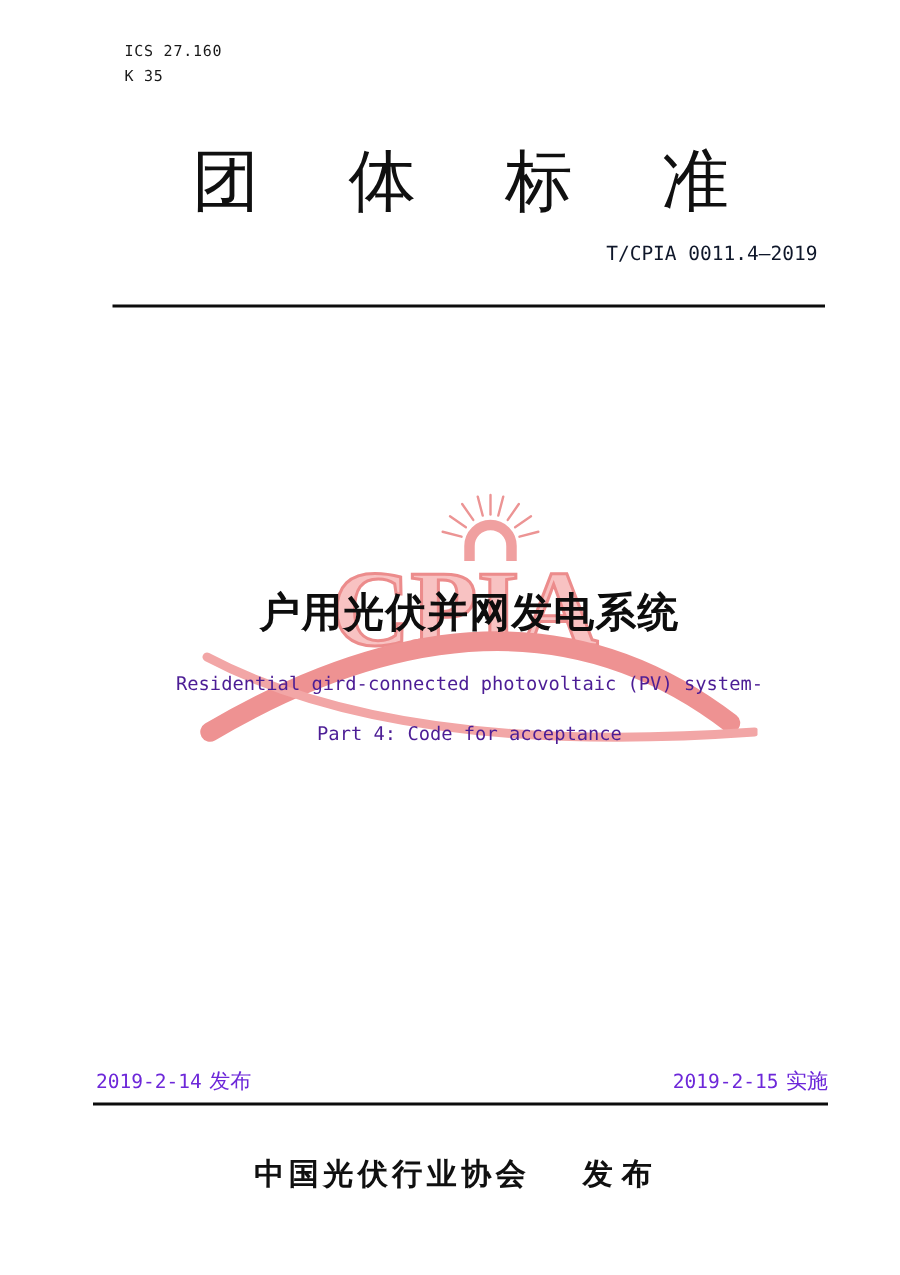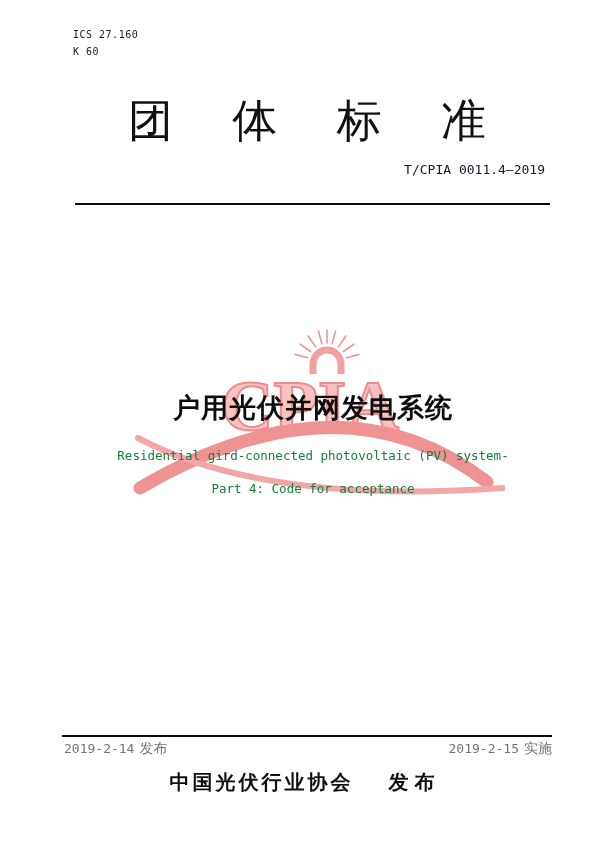--- a/index.html
+++ b/index.html
@@ -8,21 +8,21 @@
     width: 600px;
     height: 850px;
     background: #ffffff;
     overflow: hidden;
     font-family: "Liberation Sans", sans-serif;
     color: #141414;
   }
   .abs { position: absolute; }
 
   .ics-block {
-    left: 73px; top: 26px;
+    left: 83px; top: 26px;
     font-family: "DejaVu Sans Mono", monospace;
     font-size: 10px; line-height: 17px;
     color: #1a1a1a;
     letter-spacing: 0.5px;
   }
 
   .doc-type-row {
     left: 128px; top: 94px; width: 358px;
     display: flex; justify-content: space-between;
     font-family: "Liberation Serif", serif;
@@ -50,31 +50,31 @@
     font-size: 27px; line-height: 30px;
     color: #0d0d0d;
     letter-spacing: 1px;
     margin-top: 44px;
   }
   .cn-title-1 { top: 349px; }
   .cn-title-2 { top: 400px; }
   .en-title {
     font-family: "DejaVu Sans Mono", monospace;
     font-size: 12.5px;
-    color: #15803d;
+    color: #4c1d95;
   }
   .en-title-1 { top: 448px; }
   .en-title-2 { top: 481px; }
 
   .dates-row {
-    left: 64px; top: 740px; width: 488px;
+    left: 64px; top: 712px; width: 488px;
     display: flex; justify-content: space-between;
     font-family: "DejaVu Sans Mono", monospace;
     font-size: 13px;
-    color: #737373;
+    color: #6d28d9;
   }
   .date-item { white-space: nowrap; }
   .date-label {
     margin-left: 5px;
     font-family: "Liberation Sans", sans-serif;
     font-size: 14px;
   }
 
   .publisher-row {
     left: 0; top: 769px; width: 610px;
@@ -87,21 +87,21 @@
   .publisher-name { letter-spacing: 3px; text-align: right; }
   .publisher-action { margin-left: 30px; letter-spacing: 6px; }
 </style>
 </head>
 <body>
 
 <div class="page">
 
   <div class="abs ics-block">
     <div>ICS 27.160</div>
-    <div>K 60</div>
+    <div>K 35</div>
   </div>
 
   <div class="abs doc-type-row">
     <span>团</span>
     <span>体</span>
     <span>标</span>
     <span>准</span>
   </div>
 
   <div class="abs std-code">T/CPIA 0011.4—2019</div>

